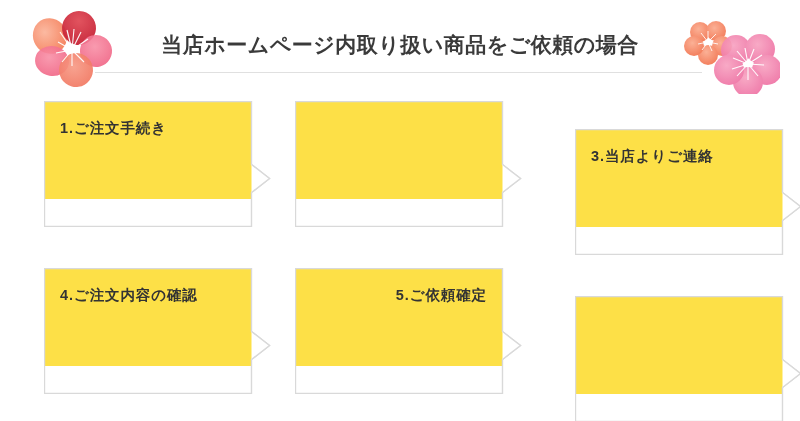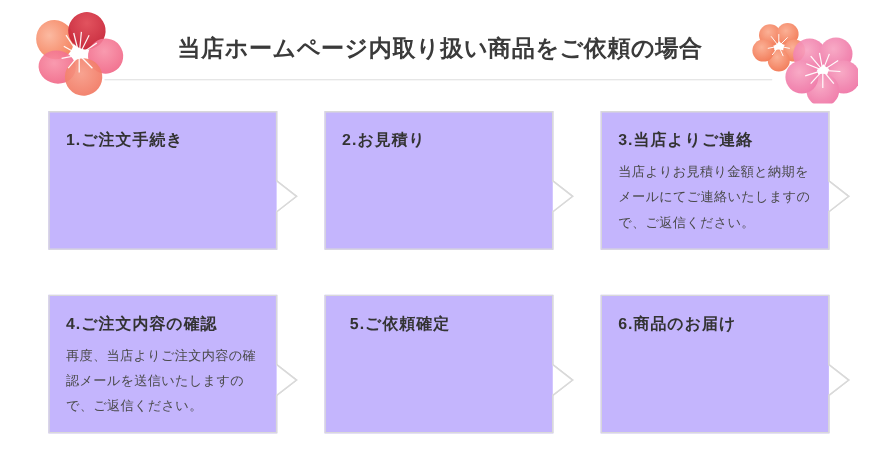--- a/index.html
+++ b/index.html
@@ -73,23 +73,23 @@
     position: absolute;
     left: 0;
     top: 96px;
     width: 800px;
     height: 325px;
   }
 
   .card {
     position: absolute;
     width: 208px;
-    height: 126px;
+    height: 98px;
     box-sizing: border-box;
-    background: #c4b5fd;
+    background: #fde047;
   }
 
   
   .card-outline {
     position: absolute;
     left: 0;
     top: 0;
     width: 232px;
     height: 126px;
     pointer-events: none;
@@ -110,34 +110,35 @@
     font-weight: bold;
     color: #333333;
     letter-spacing: 0.9px;
     line-height: 20px;
     margin: 0 0 7px 0;
     white-space: nowrap;
   }
 
   .card-title.indented {
     padding-left: 7px;
+    text-align: right;
   }
 
   .card-text {
     font-size: 12px;
     color: #4a4a4a;
     line-height: 23px;
     letter-spacing: 0.25px;
     margin: 0;
   }
 
   
   .col-1 { left: 44px; }
   .col-2 { left: 295px; }
-  .col-3 { left: 546px; }
+  .col-3 { left: 575px; margin-top: 28px; }
 
   
   .row-1 { top: 5px; }
   .row-2 { top: 172px; padding-left: 47px; }
 </style>
 </head>
 <body>
 
 <div class="page">
 
@@ -250,60 +251,56 @@
         <div class="card-title">1.ご注文手続き</div>
       </div>
     </div>
 
     <div class="card col-2 row-1">
       <svg class="card-outline" viewBox="0 0 232 126">
         <path d="M0.5 0.5 H207.5 V63.5 L225.5 77.5 L207.5 91.5 V125.5 H0.5 Z" fill="none" stroke="#d9d9d9" stroke-width="1.4"></path>
         <path d="M207.5 63.5 L225.5 77.5 L207.5 91.5" fill="#ffffff" stroke="#d9d9d9" stroke-width="1.4"></path>
       </svg>
       <div class="card-body">
-        <div class="card-title">2.お見積り</div>
       </div>
     </div>
 
     <div class="card col-3 row-1">
       <svg class="card-outline" viewBox="0 0 232 126">
         <path d="M0.5 0.5 H207.5 V63.5 L225.5 77.5 L207.5 91.5 V125.5 H0.5 Z" fill="none" stroke="#d9d9d9" stroke-width="1.4"></path>
         <path d="M207.5 63.5 L225.5 77.5 L207.5 91.5" fill="#ffffff" stroke="#d9d9d9" stroke-width="1.4"></path>
       </svg>
       <div class="card-body">
         <div class="card-title">3.当店よりご連絡</div>
-        <div class="card-text">当店よりお見積り金額と納期をメールにてご連絡いたしますので、ご返信ください。</div>
       </div>
     </div>
 
     <div class="card col-1 row-2">
       <svg class="card-outline" viewBox="0 0 232 126">
         <path d="M0.5 0.5 H207.5 V63.5 L225.5 77.5 L207.5 91.5 V125.5 H0.5 Z" fill="none" stroke="#d9d9d9" stroke-width="1.4"></path>
         <path d="M207.5 63.5 L225.5 77.5 L207.5 91.5" fill="#ffffff" stroke="#d9d9d9" stroke-width="1.4"></path>
       </svg>
       <div class="card-body">
         <div class="card-title">4.ご注文内容の確認</div>
-        <div class="card-text">再度、当店よりご注文内容の確認メールを送信いたしますので、ご返信ください。</div>
       </div>
     </div>
 
     <div class="card col-2 row-2">
       <svg class="card-outline" viewBox="0 0 232 126">
         <path d="M0.5 0.5 H207.5 V63.5 L225.5 77.5 L207.5 91.5 V125.5 H0.5 Z" fill="none" stroke="#d9d9d9" stroke-width="1.4"></path>
         <path d="M207.5 63.5 L225.5 77.5 L207.5 91.5" fill="#ffffff" stroke="#d9d9d9" stroke-width="1.4"></path>
       </svg>
       <div class="card-body">
         <div class="card-title indented">5.ご依頼確定</div>
       </div>
     </div>
 
     <div class="card col-3 row-2">
       <svg class="card-outline" viewBox="0 0 232 126">
         <path d="M0.5 0.5 H207.5 V63.5 L225.5 77.5 L207.5 91.5 V125.5 H0.5 Z" fill="none" stroke="#d9d9d9" stroke-width="1.4"></path>
         <path d="M207.5 63.5 L225.5 77.5 L207.5 91.5" fill="#ffffff" stroke="#d9d9d9" stroke-width="1.4"></path>
       </svg>
       <div class="card-body">
-        <div class="card-title">6.商品のお届け</div>
       </div>
     </div>
 
   </div>
 </div>
 
 </body></html>

